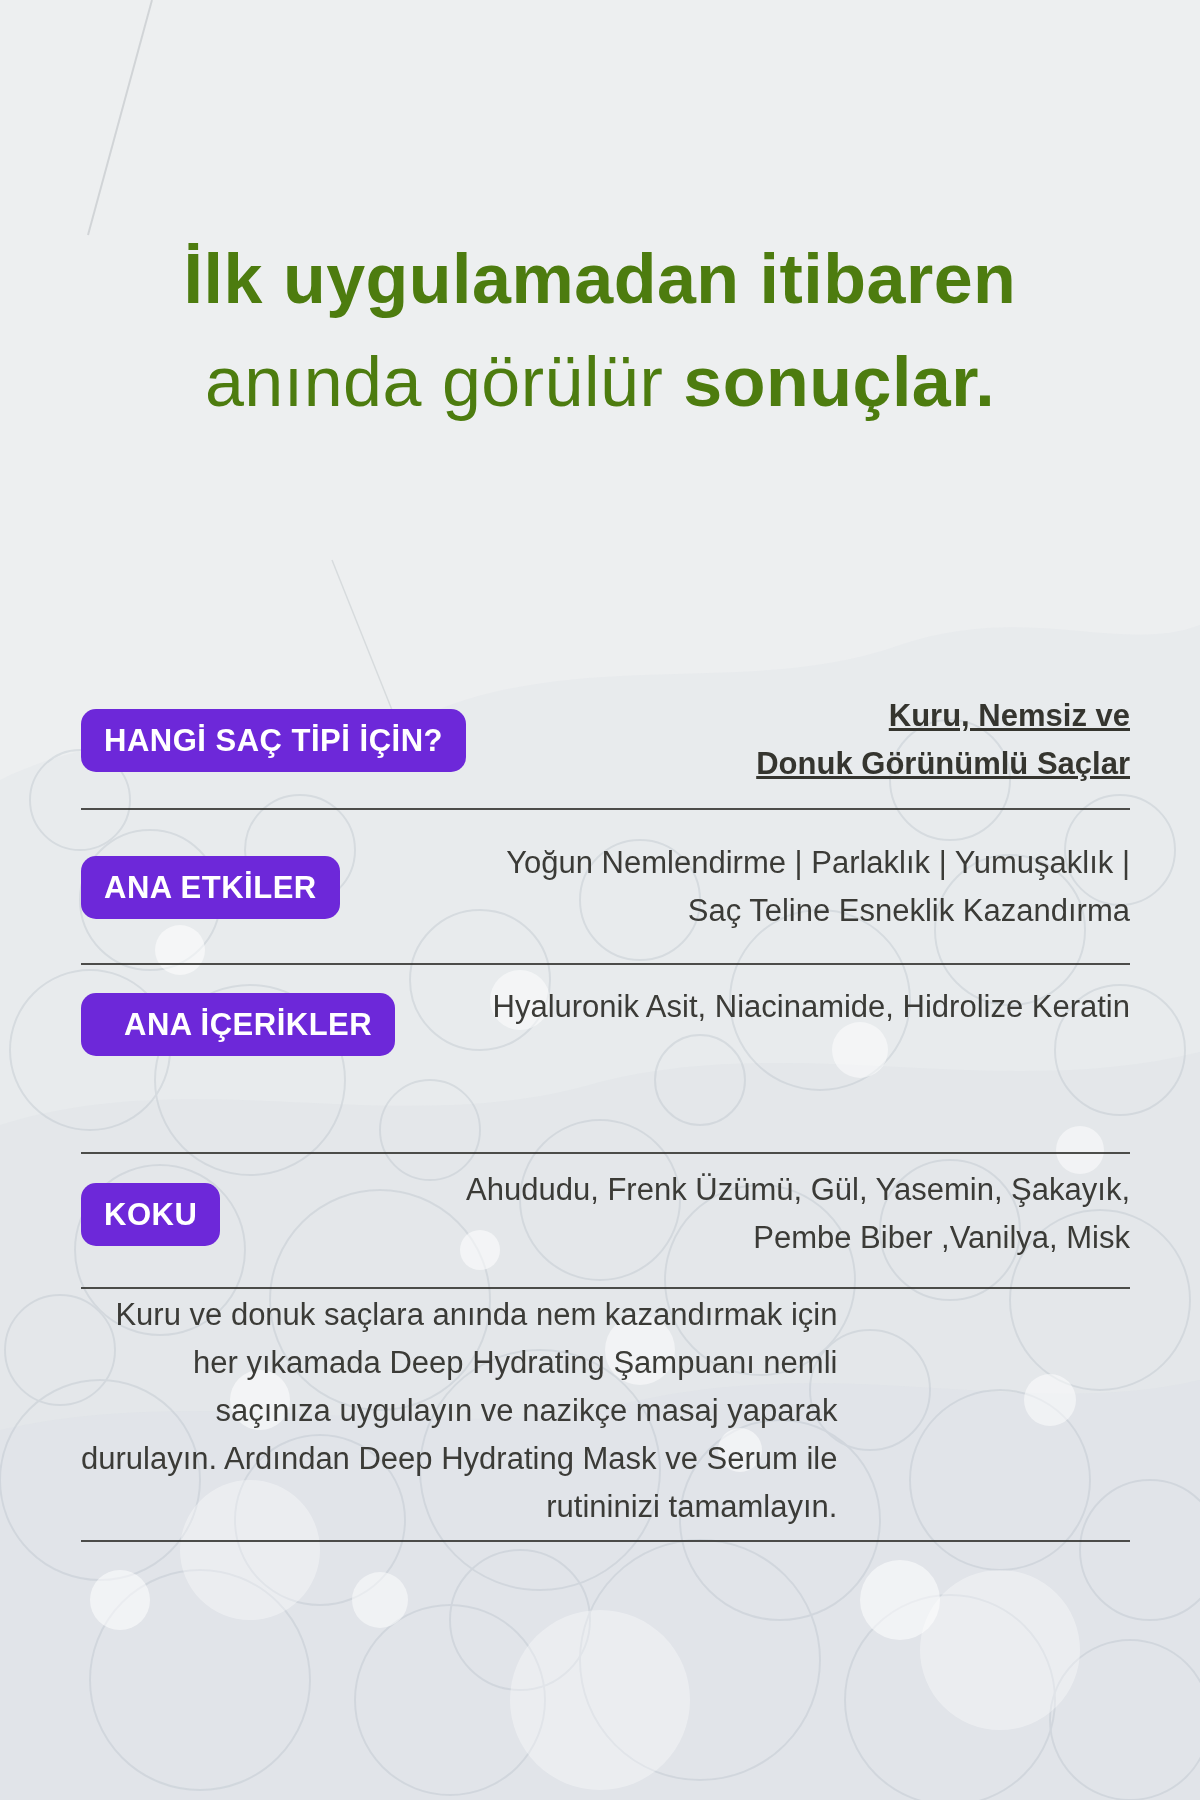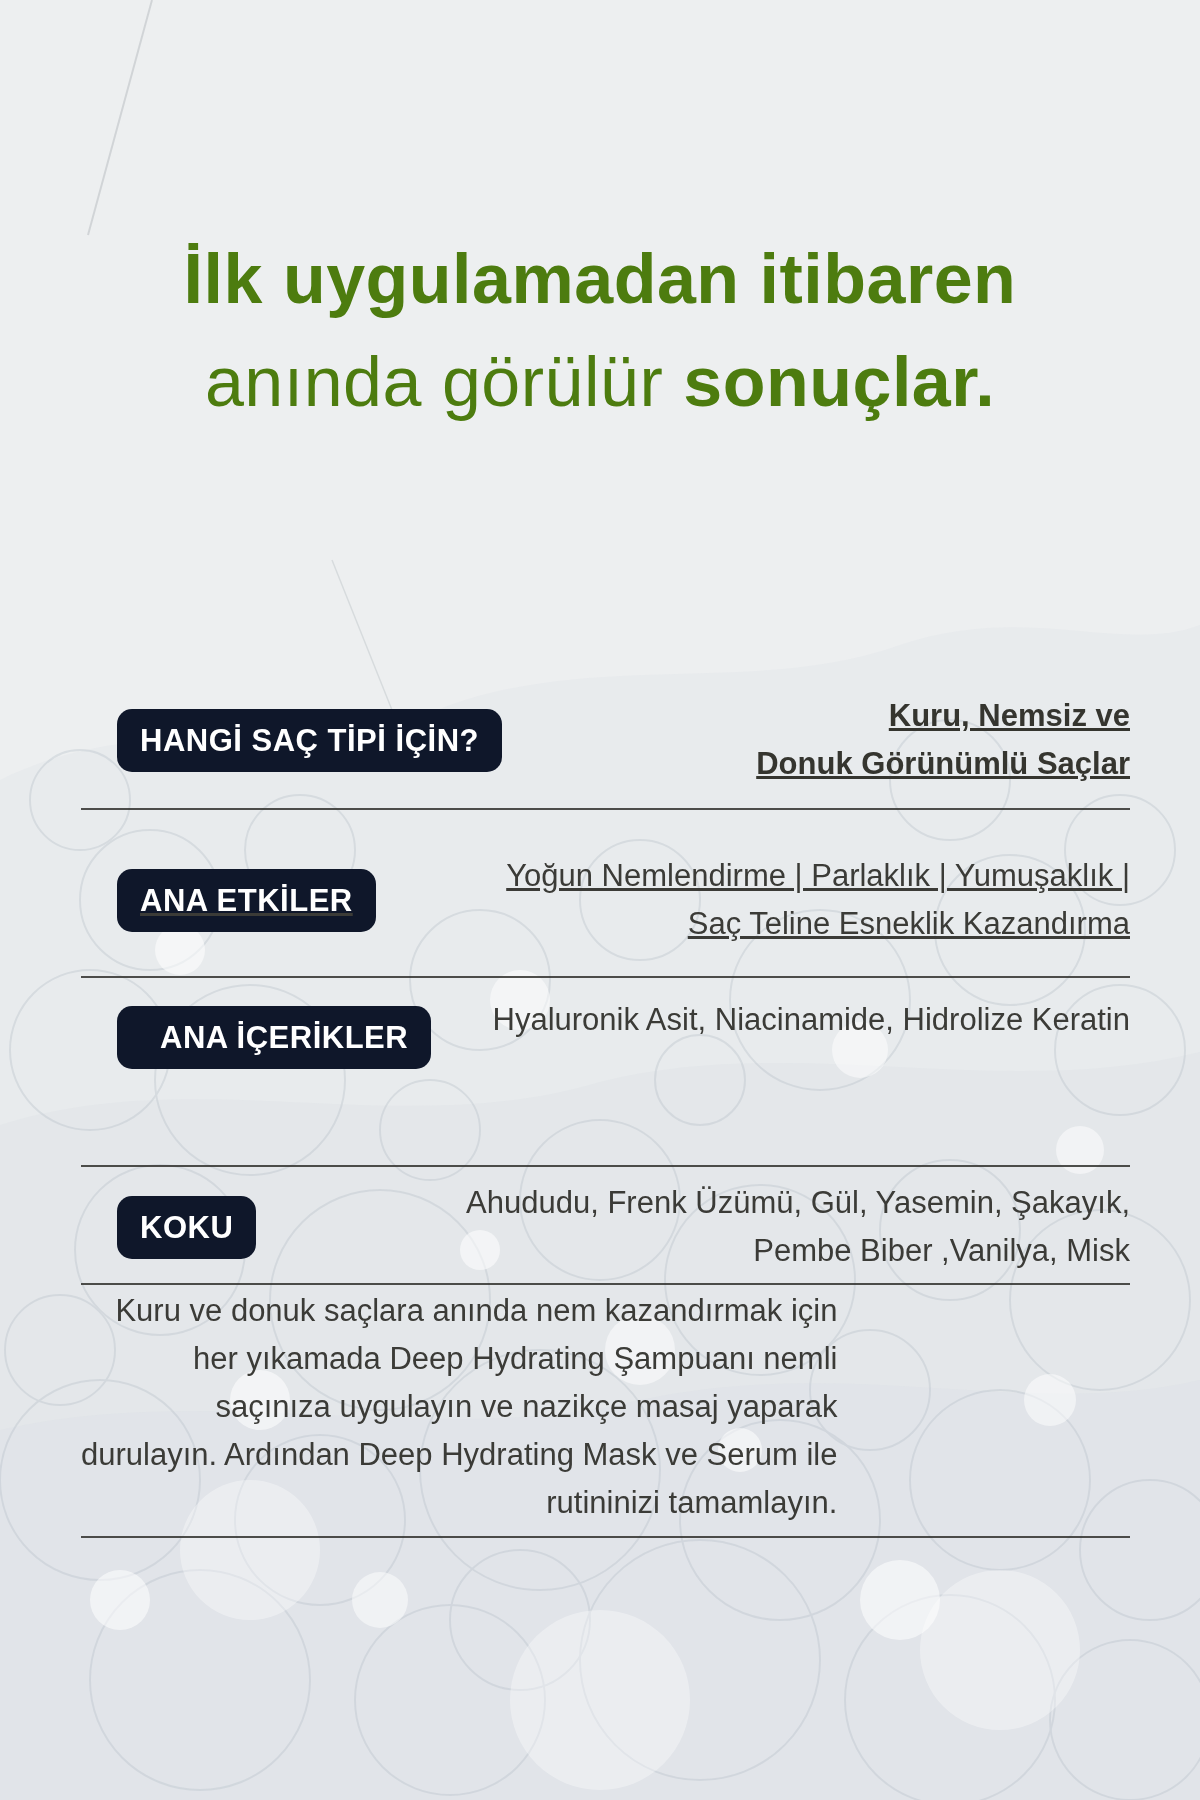--- a/index.html
+++ b/index.html
@@ -46,50 +46,49 @@
   .row {
     display: flex;
     justify-content: space-between;
     align-items: center;
     gap: 40px;
     border-bottom: 2px solid rgba(48, 48, 45, 0.85);
   }
   .badge {
     flex: 0 0 auto;
     display: inline-block;
-    background: #0f172a;
+    background: #6d28d9;
     color: #ffffff;
     font-weight: 700;
     font-size: 31px;
     line-height: 1;
     padding: 16px 23px;
     border-radius: 15px;
     letter-spacing: 0.5px;
     white-space: nowrap;
-    margin-left: 36px;
   }
   .value {
     flex: 0 1 auto;
     margin: 0;
     text-align: right;
     font-size: 31px;
     line-height: 1.55;
     white-space: pre-line;
     color: #3b3b37;
   }
   .value.strong {
     font-weight: 700;
     color: #35352f;
     text-decoration: underline;
   }
   .row-1 { padding: 4px 0 20px; }
-  .row-2 { padding: 42px 0 28px; text-decoration: underline; }
+  .row-2 { padding: 29px 0 28px; }
   .row-3 { padding: 18px 0 96px; align-items: flex-start; }
   .row-3 .badge { margin-top: 10px; padding-left: 43px; }
-  .row-4 { padding: 12px 0 8px; gap: 32px; }
+  .row-4 { padding: 12px 0 25px; gap: 32px; }
   .row-5 { padding: 2px 0 8px; }
 </style>
 </head>
 <body>
 
 <div class="poster">
 
   <svg class="bg-svg" viewBox="0 0 1200 1800" xmlns="http://www.w3.org/2000/svg" aria-hidden="true">
     <rect x="0" y="0" width="1200" height="1800" fill="#edeff0"></rect>
 

